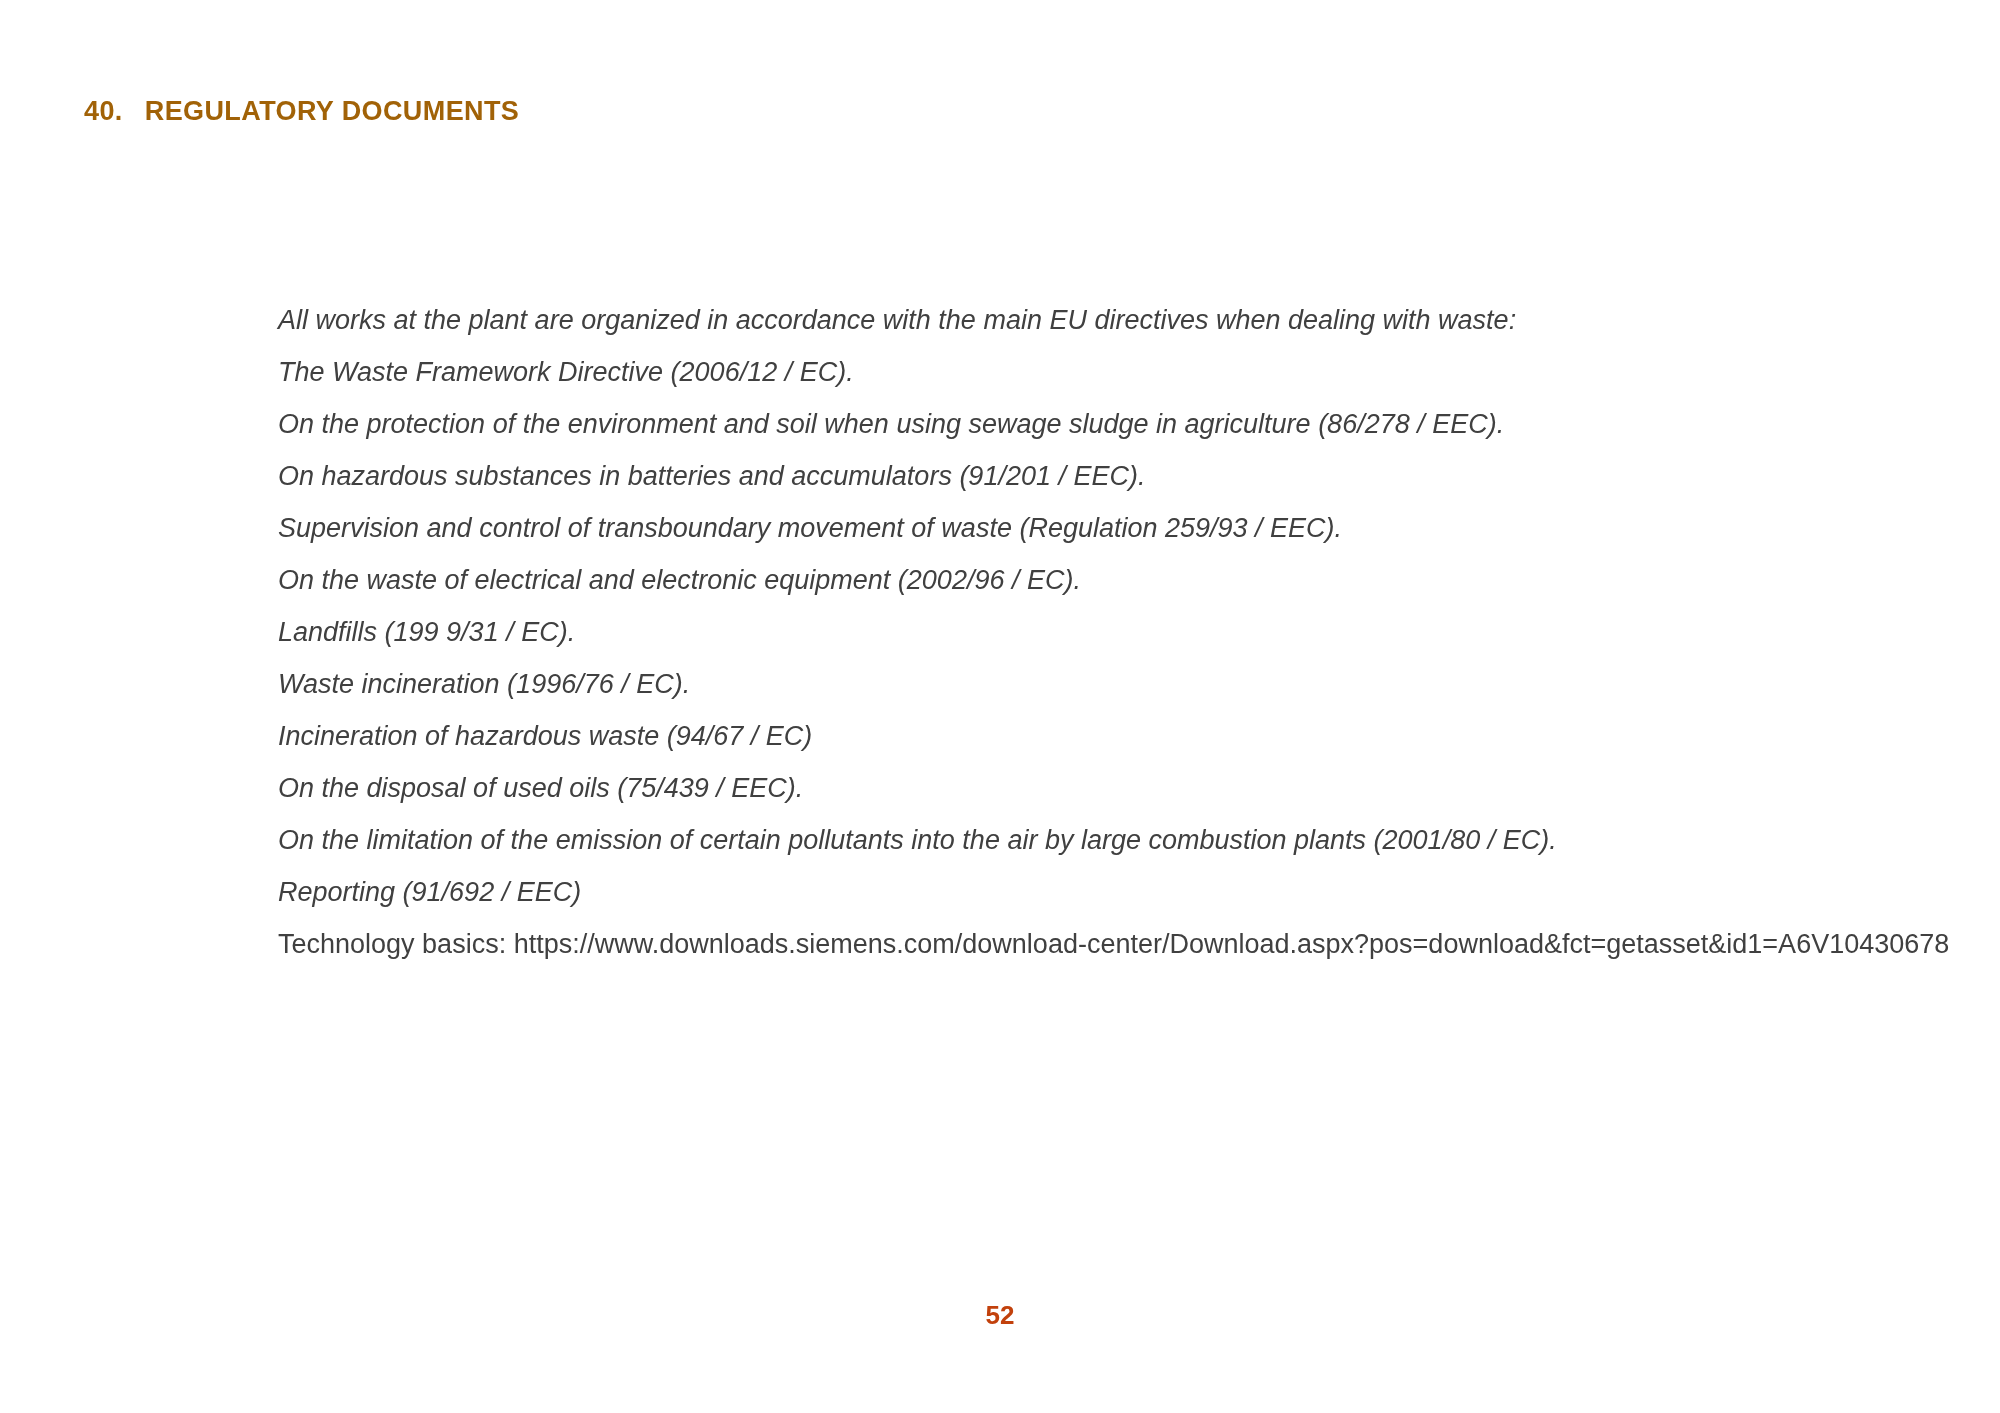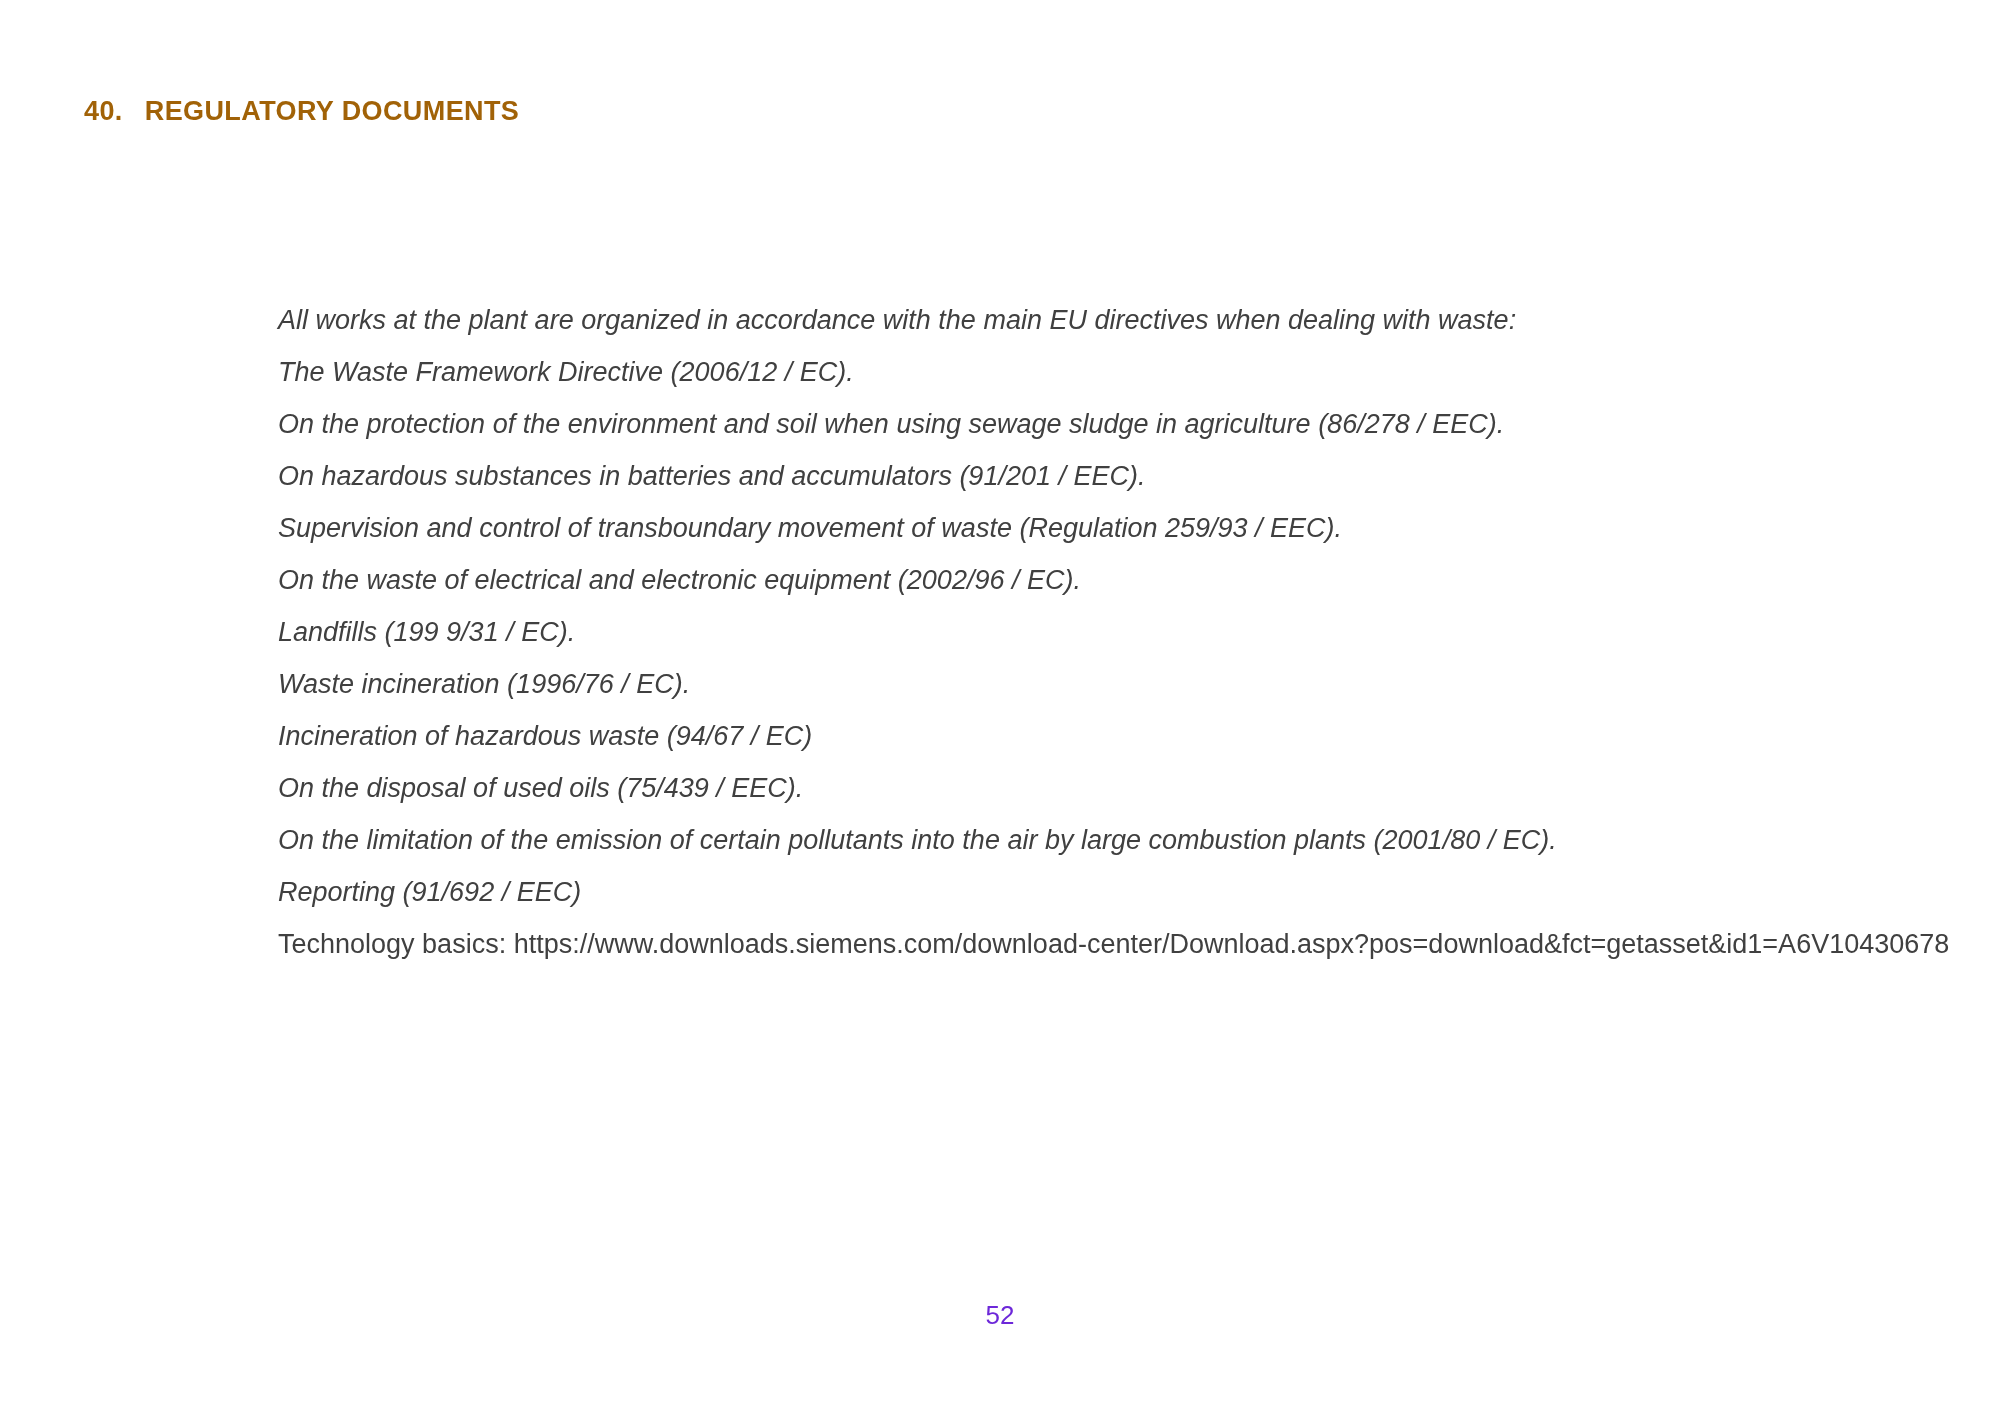--- a/index.html
+++ b/index.html
@@ -47,21 +47,22 @@
   .body-text .line.upright {
     font-style: normal;
   }
   .page-number {
     position: absolute;
     left: 0;
     top: 1300px;
     width: 100%;
     text-align: center;
     font-size: 26px;
-    color: #6d28d9;
+    color: #c2410c;
+    font-weight: bold;
   }
 </style>
 </head>
 <body>
 
 <div class="page">
 
   <div class="heading">
     <span class="heading-number">40.</span><span>REGULATORY DOCUMENTS</span>
   </div>

